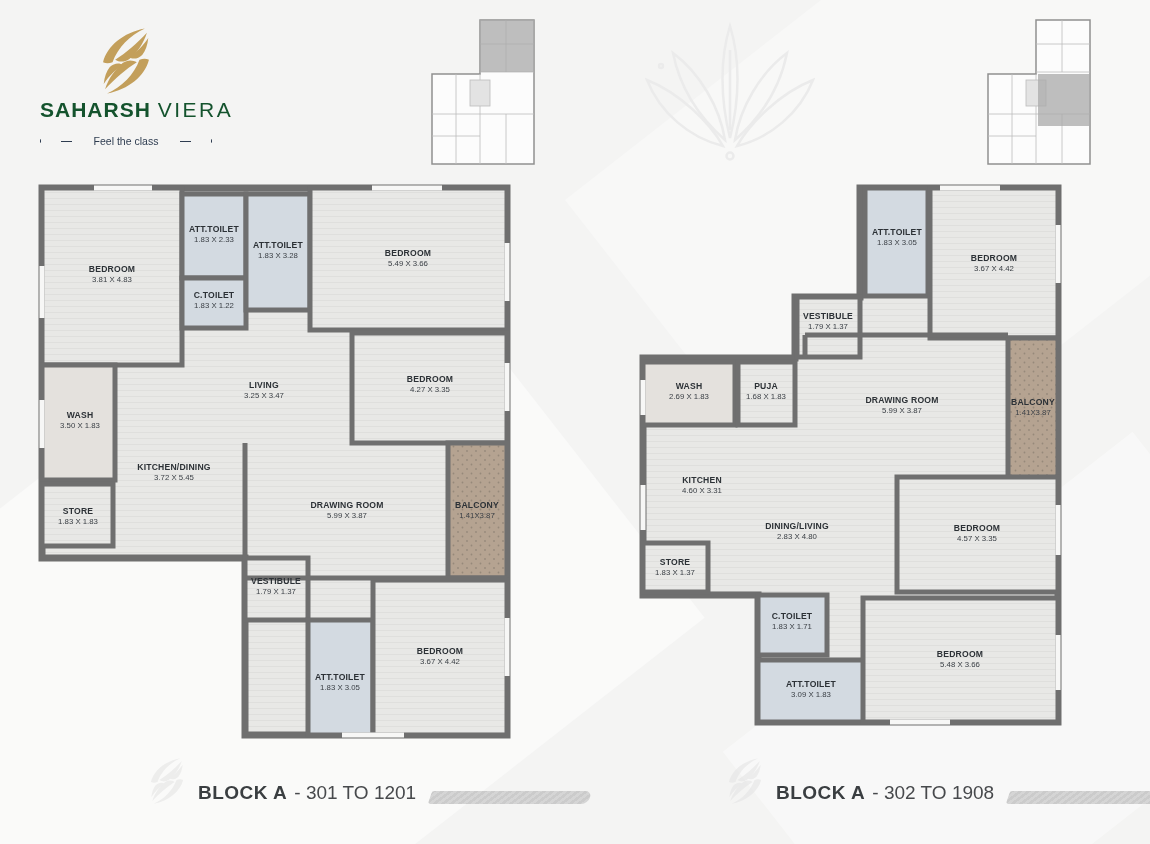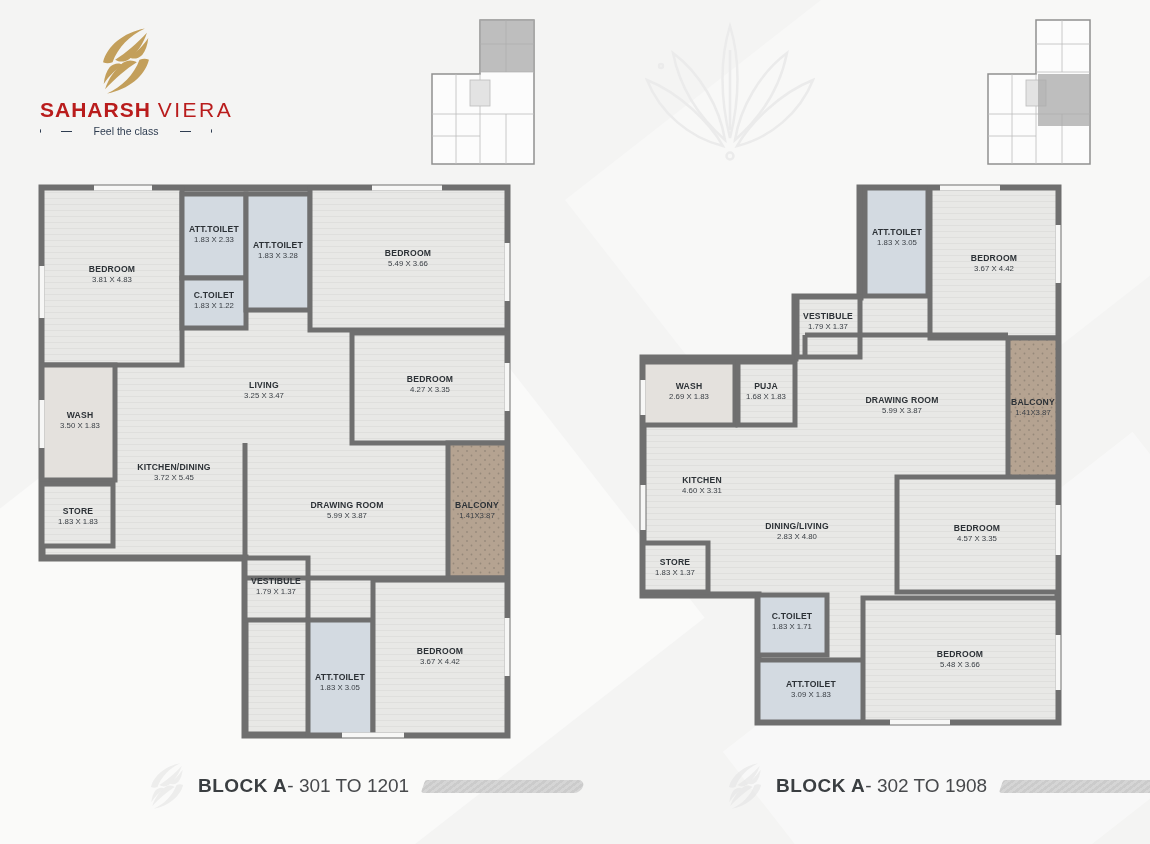--- a/index.html
+++ b/index.html
@@ -8,42 +8,42 @@
     background:#f4f4f3;font-family:"Liberation Sans",sans-serif;
   }
   .bg-accent{position:absolute;background:rgba(255,255,255,.5);pointer-events:none}
   .bg-accent.a1{width:900px;height:520px;left:-260px;top:430px;transform:rotate(-38deg)}
   .bg-accent.a2{width:700px;height:420px;left:620px;top:-60px;transform:rotate(-38deg);background:rgba(255,255,255,.35)}
   .bg-accent.a3{width:520px;height:300px;left:760px;top:560px;transform:rotate(-38deg);background:rgba(255,255,255,.4)}
 
   
   .brand{position:absolute;left:40px;top:28px;width:172px;text-align:center}
   .brand-swirl{display:block;margin:0 auto}
-  .brand-name{margin-top:4px;font-size:21px;color:#b91c1c;letter-spacing:1px;white-space:nowrap}
+  .brand-name{margin-top:4px;font-size:21px;color:#14532d;letter-spacing:1px;white-space:nowrap}
   .bn-bold{font-weight:700}
   .bn-light{font-weight:400;letter-spacing:2.5px}
-  .brand-tagline{margin-top:3px;display:flex;align-items:center;justify-content:space-between;gap:20px;color:#2e3c50}
+  .brand-tagline{margin-top:13px;display:flex;align-items:center;justify-content:space-between;gap:20px;color:#2e3c50}
   .tl-text{font-size:10.5px;white-space:nowrap;padding:0 2px}
   .tl-line{display:inline-block;width:34px;height:1px;background:#2e3c50}
   .tl-dot{display:inline-block;width:4px;height:4px;border-radius:50%;background:#2e3c50}
 
   
   .plan{position:absolute}
   .rname{font-family:"Liberation Sans",sans-serif;font-weight:700;font-size:8.6px;fill:#2c3136;letter-spacing:.2px}
   .rdims{font-family:"Liberation Sans",sans-serif;font-size:7.8px;fill:#3c4147}
 
   
   .keyplan{position:absolute}
   .lotus{position:absolute;left:645px;top:8px}
 
   
-  .block-title{position:absolute;top:768px;display:flex;align-items:center;height:36px}
+  .block-title{position:absolute;top:768px;display:flex;align-items:flex-end;height:36px}
   .title-swirl{opacity:.55;margin-right:12px}
   .bt-bold{font-weight:700;font-size:19px;color:#3a3e41;letter-spacing:.5px;white-space:nowrap}
-  .bt-rest{font-weight:400;font-size:19px;color:#47494c;white-space:nowrap}
+  .bt-rest{font-weight:400;font-size:19px;color:#47494c;margin-left:7px;white-space:nowrap}
   .title-bar{display:inline-block;width:160px;height:13px;margin-left:14px;border-radius:3px 8px 8px 3px;
     transform:skewX(-18deg);
     background:repeating-linear-gradient(135deg,#cbcbcb 0 3px,#d5d5d5 3px 6px)}
 </style>
 </head>
 <body>
 
 <svg width="0" height="0" style="position:absolute" aria-hidden="true">
   <defs>
     <g id="swirl-shape">

